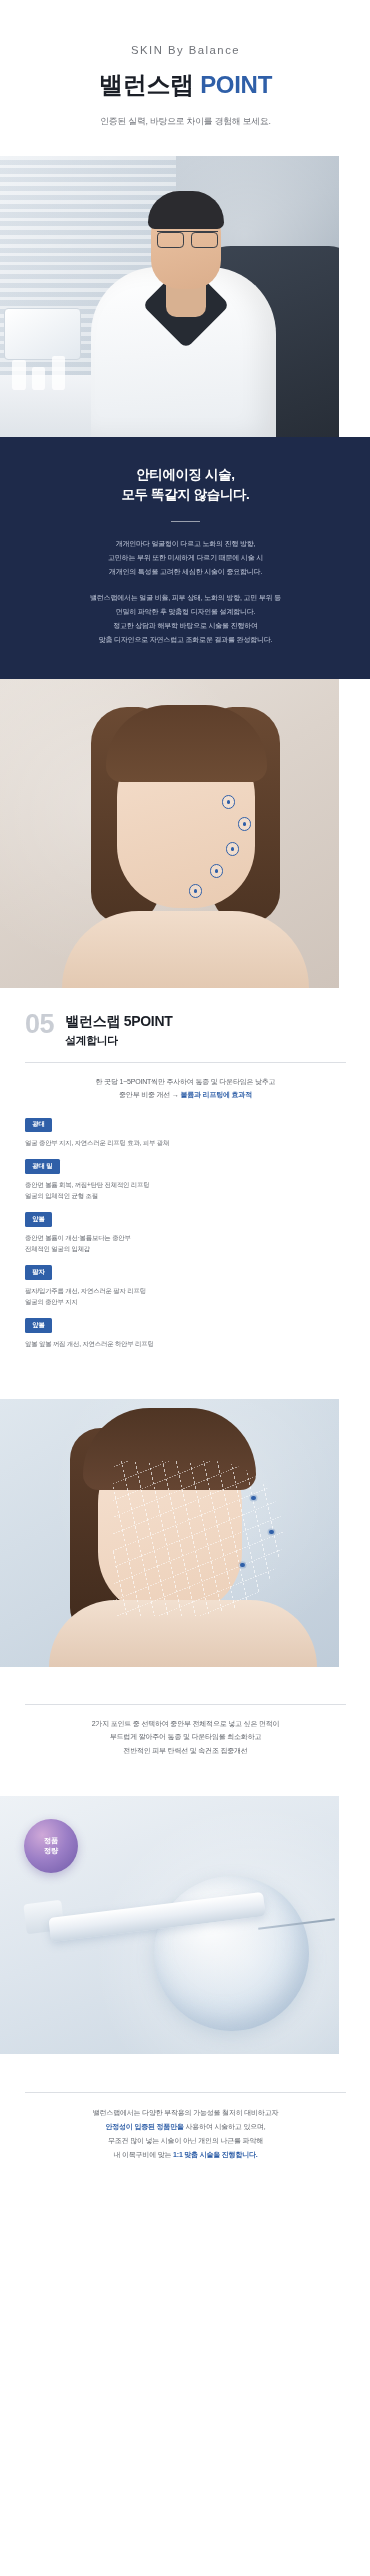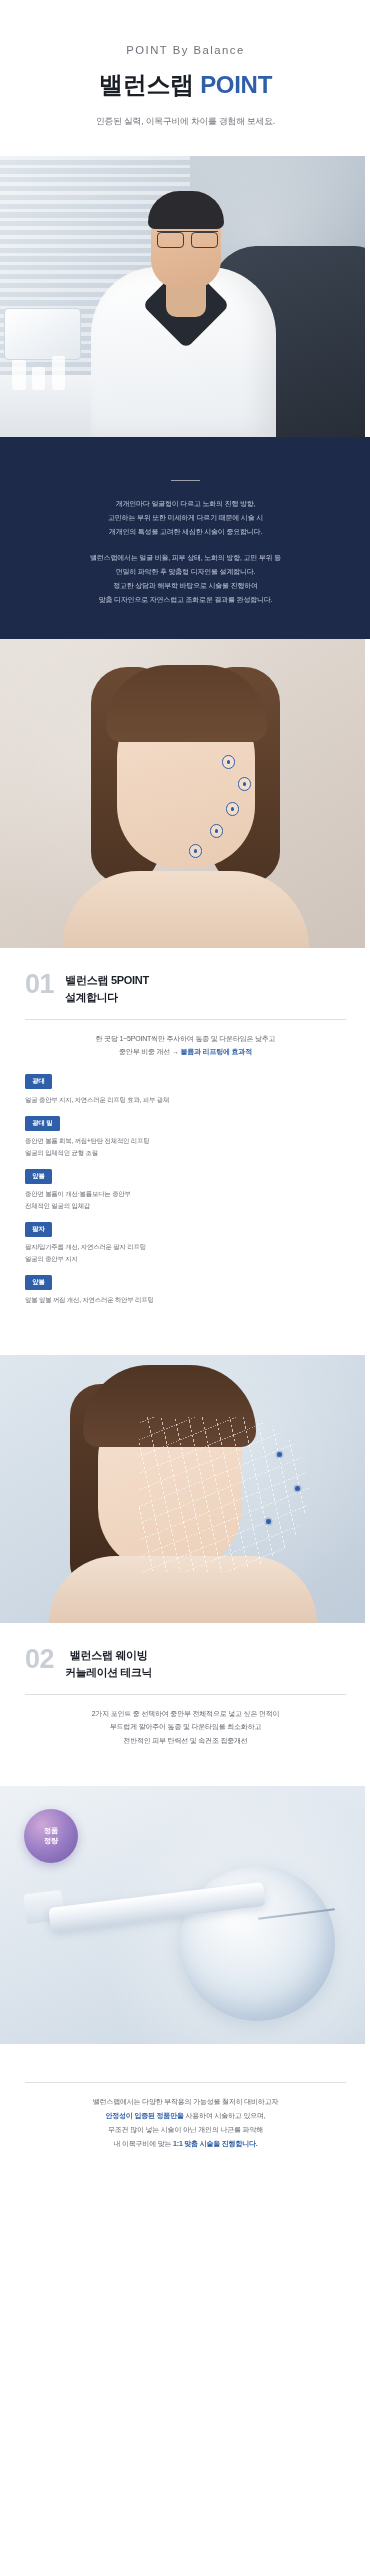--- a/index.html
+++ b/index.html
@@ -39,21 +39,21 @@
   .header .subtitle {
     margin-top: 14.4px;
     font-size: 8.8px;
     color: #70737a;
     letter-spacing: -0.2px;
   }
 
   
   .img-block {
     position: relative;
-    width: 365px;
+    width: 339px;
     overflow: hidden;
     text-align: right;
   }
 
   
   .doctor-photo {
     height: 281px;
     background:
       radial-gradient(circle at 72% 28%, rgba(255,255,255,0.32) 0%, rgba(255,255,255,0) 42%),
       linear-gradient(160deg, #cfd7df 0%, #b9c3cd 38%, #9fabb7 70%, #8c99a6 100%);
@@ -246,21 +246,21 @@
   }
   .sec-num {
     font-size: 27px;
     font-weight: 700;
     color: #c9cdd4;
     line-height: 0.95;
     letter-spacing: -0.5px;
   }
   .sec-titles { padding-top: 1px; }
   .sec-title {
-    font-size: 11px;
+    font-size: 14px;
     font-weight: 700;
     color: #1b1f27;
     letter-spacing: -0.3px;
     text-align: center;
   }
   .sec-sub {
     margin-top: 3.1px;
     font-size: 10.8px;
     font-weight: 700;
     color: #1b1f27;
@@ -422,43 +422,47 @@
 
   .spacer-sm { height: 15.5px; }
   .spacer-lg { height: 29px; }
 </style>
 </head>
 <body>
 
 <div class="page">
 
   <div class="header">
-    <div class="eyebrow">POINT By Balance</div>
+    <div class="eyebrow">SKIN By Balance</div>
     <div class="title"><span>밸런스랩 </span><span class="accent">POINT</span></div>
-    <div class="subtitle">인증된 실력, 이목구비에 차이를 경험해 보세요.</div>
+    <div class="subtitle">인증된 실력, 바탕으로 차이를 경험해 보세요.</div>
   </div>
 
   <div class="img-block doctor-photo">
     <div class="window"></div>
     <div class="blinds"></div>
     <div class="monitor"></div>
     <div class="desk"></div>
     <div class="bottle b1"></div>
     <div class="bottle b2"></div>
     <div class="bottle b3"></div>
     <div class="chair"></div>
     <div class="body"></div>
     <div class="collar"></div>
     <div class="neck"></div>
     <div class="head"></div>
     <div class="hair"></div>
     <div class="glasses"></div>
   </div>
 
   <div class="navy-panel">
+    <h2>
+      <span>안티에이징 시술,</span><br>
+      <span>모두 똑같지 않습니다.</span>
+    </h2>
     <div class="rule"></div>
     <p style="white-space: pre-line;">개개인마다 얼굴형이 다르고 노화의 진행 방향,
 고민하는 부위 또한 미세하게 다르기 때문에 시술 시
 개개인의 특성을 고려한 세심한 시술이 중요합니다.</p>
     <p style="white-space: pre-line;">밸런스랩에서는 얼굴 비율, 피부 상태, 노화의 방향, 고민 부위 등
 면밀히 파악한 후 맞춤형 디자인을 설계합니다.
 정교한 상담과 해부학 바탕으로 시술을 진행하여
 맞춤 디자인으로 자연스럽고 조화로운 결과를 완성합니다.</p>
   </div>
 
@@ -470,21 +474,21 @@
     <div class="shoulder"></div>
     <div class="marker m1"></div>
     <div class="marker m2"></div>
     <div class="marker m3"></div>
     <div class="marker m4"></div>
     <div class="marker m5"></div>
   </div>
 
   <div class="section">
     <div class="sec-head">
-      <div class="sec-num">01</div>
+      <div class="sec-num">05</div>
       <div class="sec-titles">
         <div class="sec-title">밸런스랩 5POINT</div>
         <div class="sec-sub">설계합니다</div>
       </div>
     </div>
     <div class="sec-divider"></div>
     <div class="sec-lead">
       <span>한 곳당 1~5POINT씩만 주사하여 통증 및 다운타임은 낮추고</span><br>
       <span>중안부 비중 개선 → </span><span class="hl">볼륨과 리프팅에 효과적</span>
     </div>
@@ -523,27 +527,20 @@
     <div class="face"></div>
     <div class="hairTop"></div>
     <div class="shoulder"></div>
     <div class="mesh"></div>
     <div class="dot-blue d1"></div>
     <div class="dot-blue d2"></div>
     <div class="dot-blue d3"></div>
   </div>
 
   <div class="section">
-    <div class="sec-head">
-      <div class="sec-num">02</div>
-      <div class="sec-titles">
-        <div class="sec-title">밸런스랩 웨이빙</div>
-        <div class="sec-sub">커늘레이션 테크닉</div>
-      </div>
-    </div>
     <div class="sec-divider"></div>
     <div class="sec-lead">
       <span>2가지 포인트 중 선택하여 중안부 전체적으로 넣고 싶은 면적이</span><br>
       <span>부드럽게 깔아주어 통증 및 다운타임을 최소화하고</span><br>
       <span>전반적인 피부 탄력선 및 속건조 집중개선</span>
     </div>
   </div>
 
   <div class="spacer-sm"></div>
 

